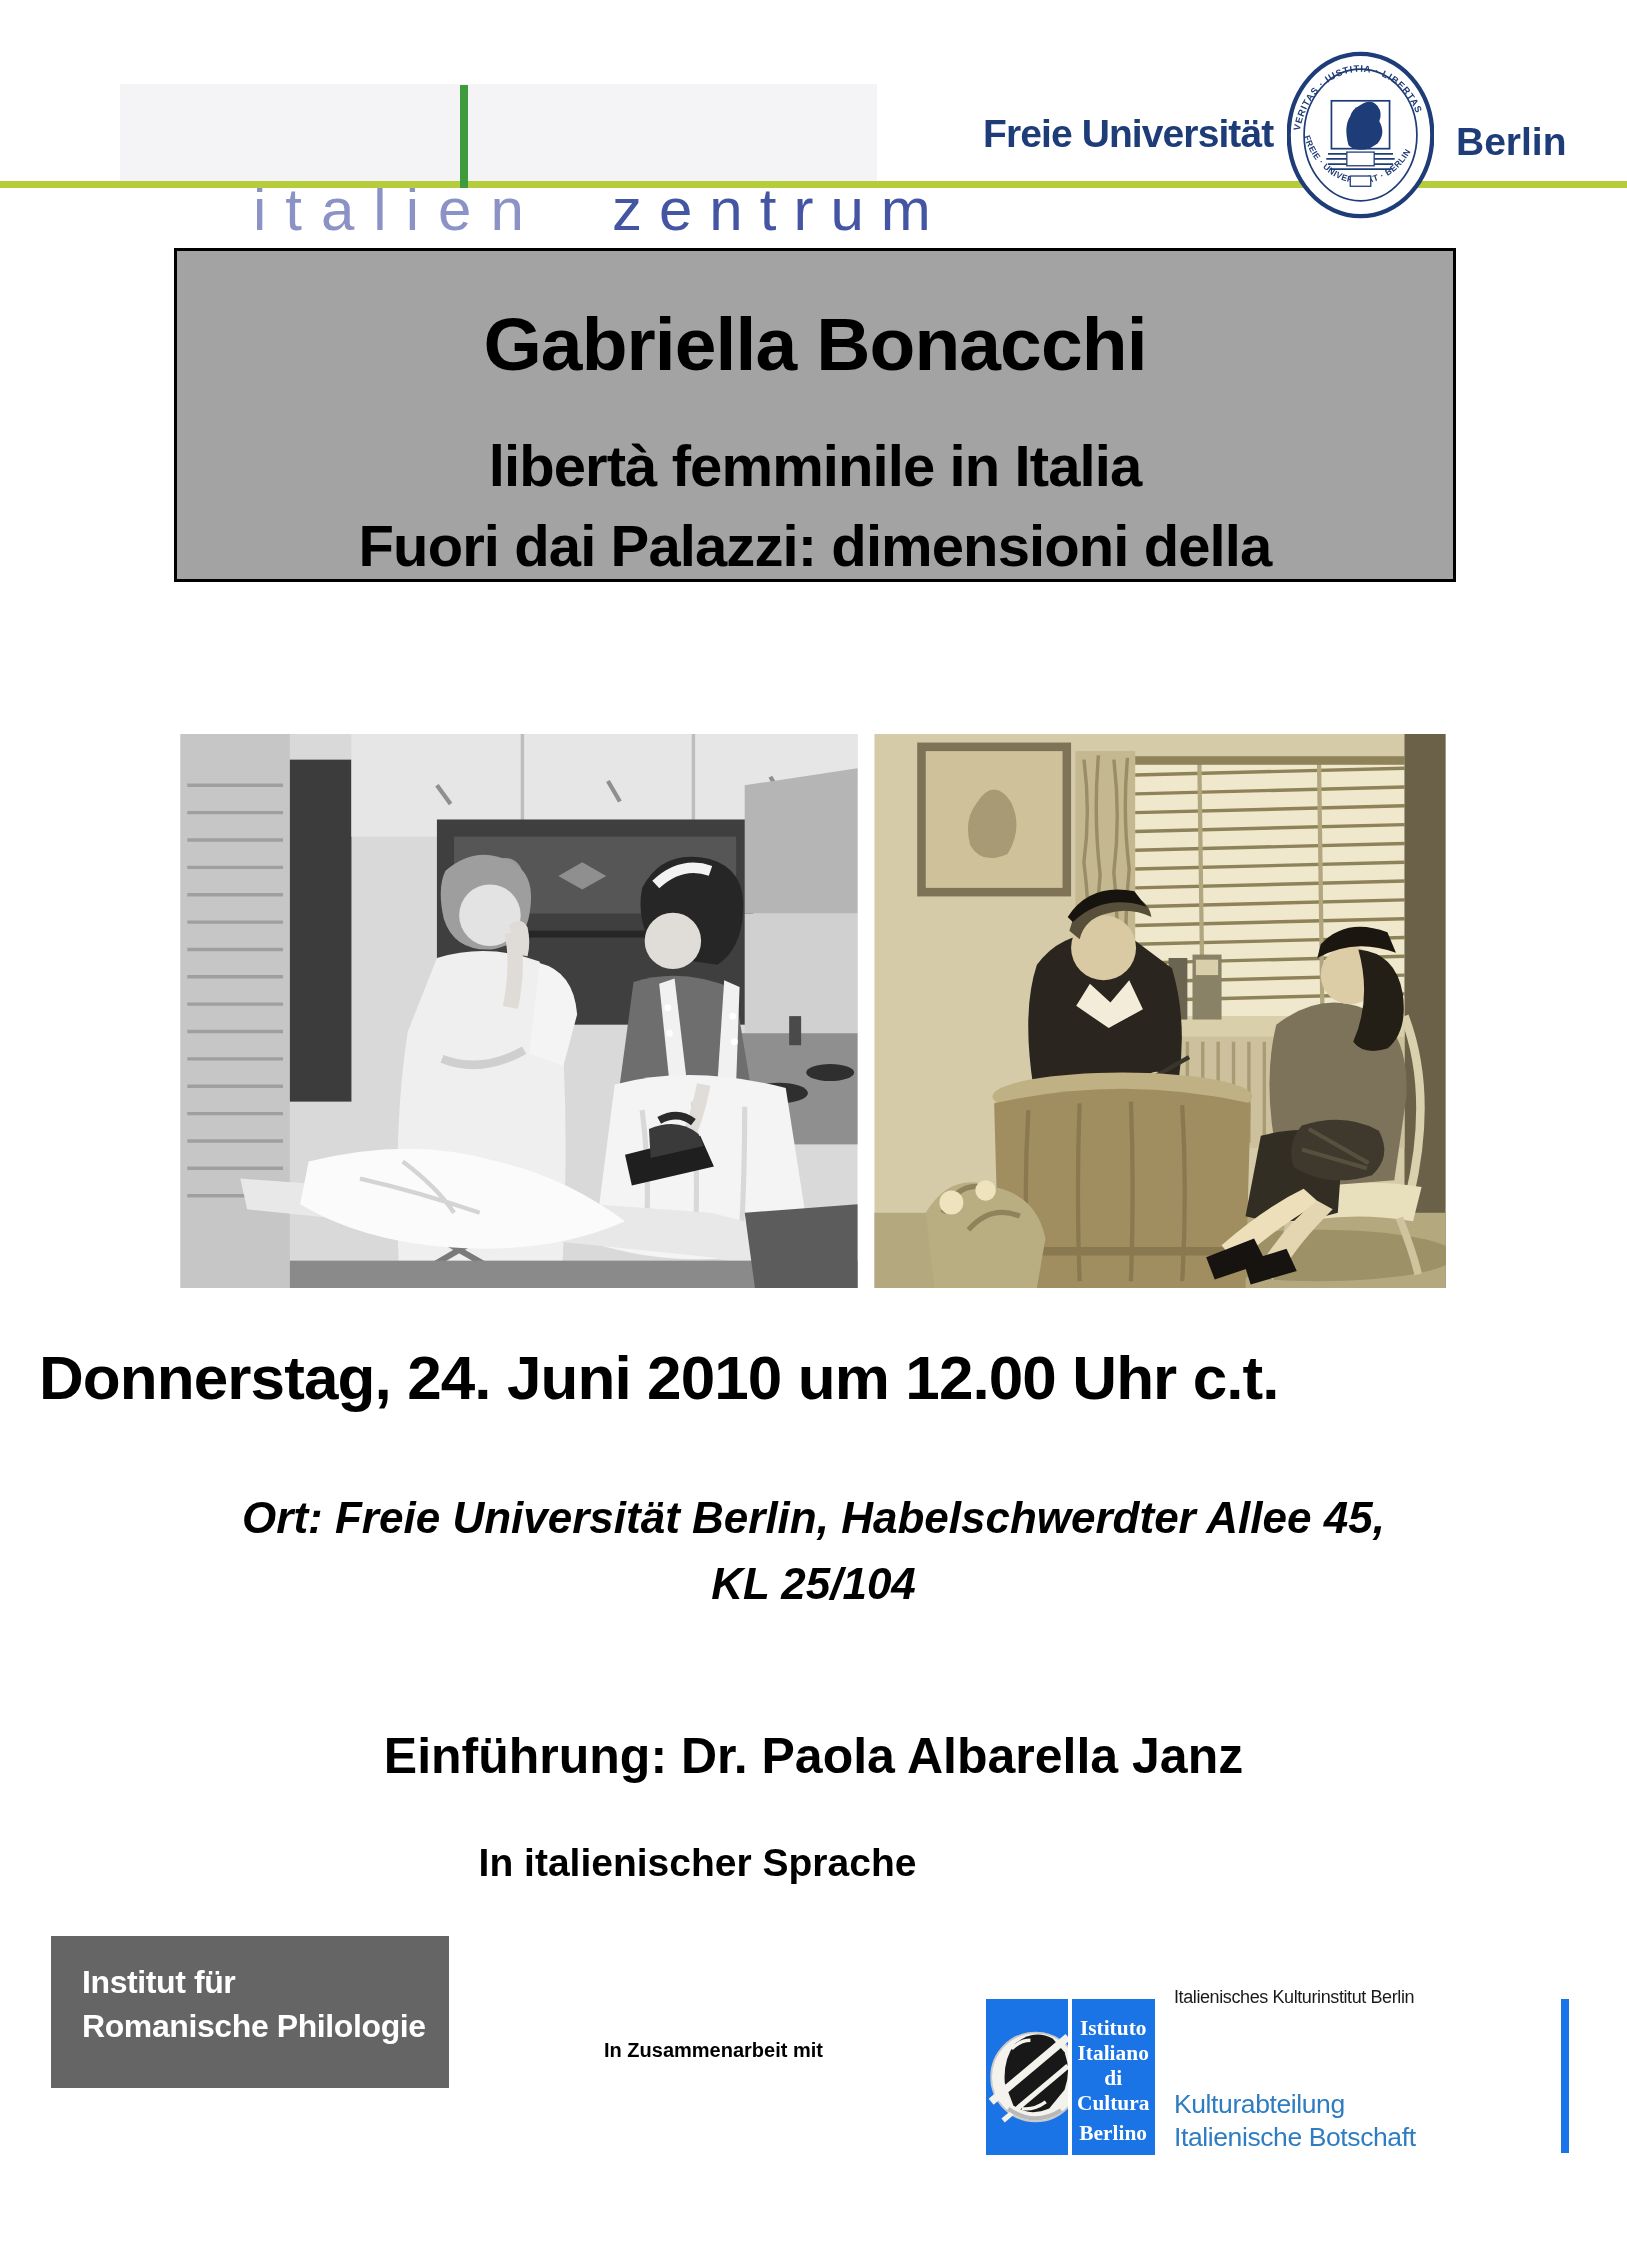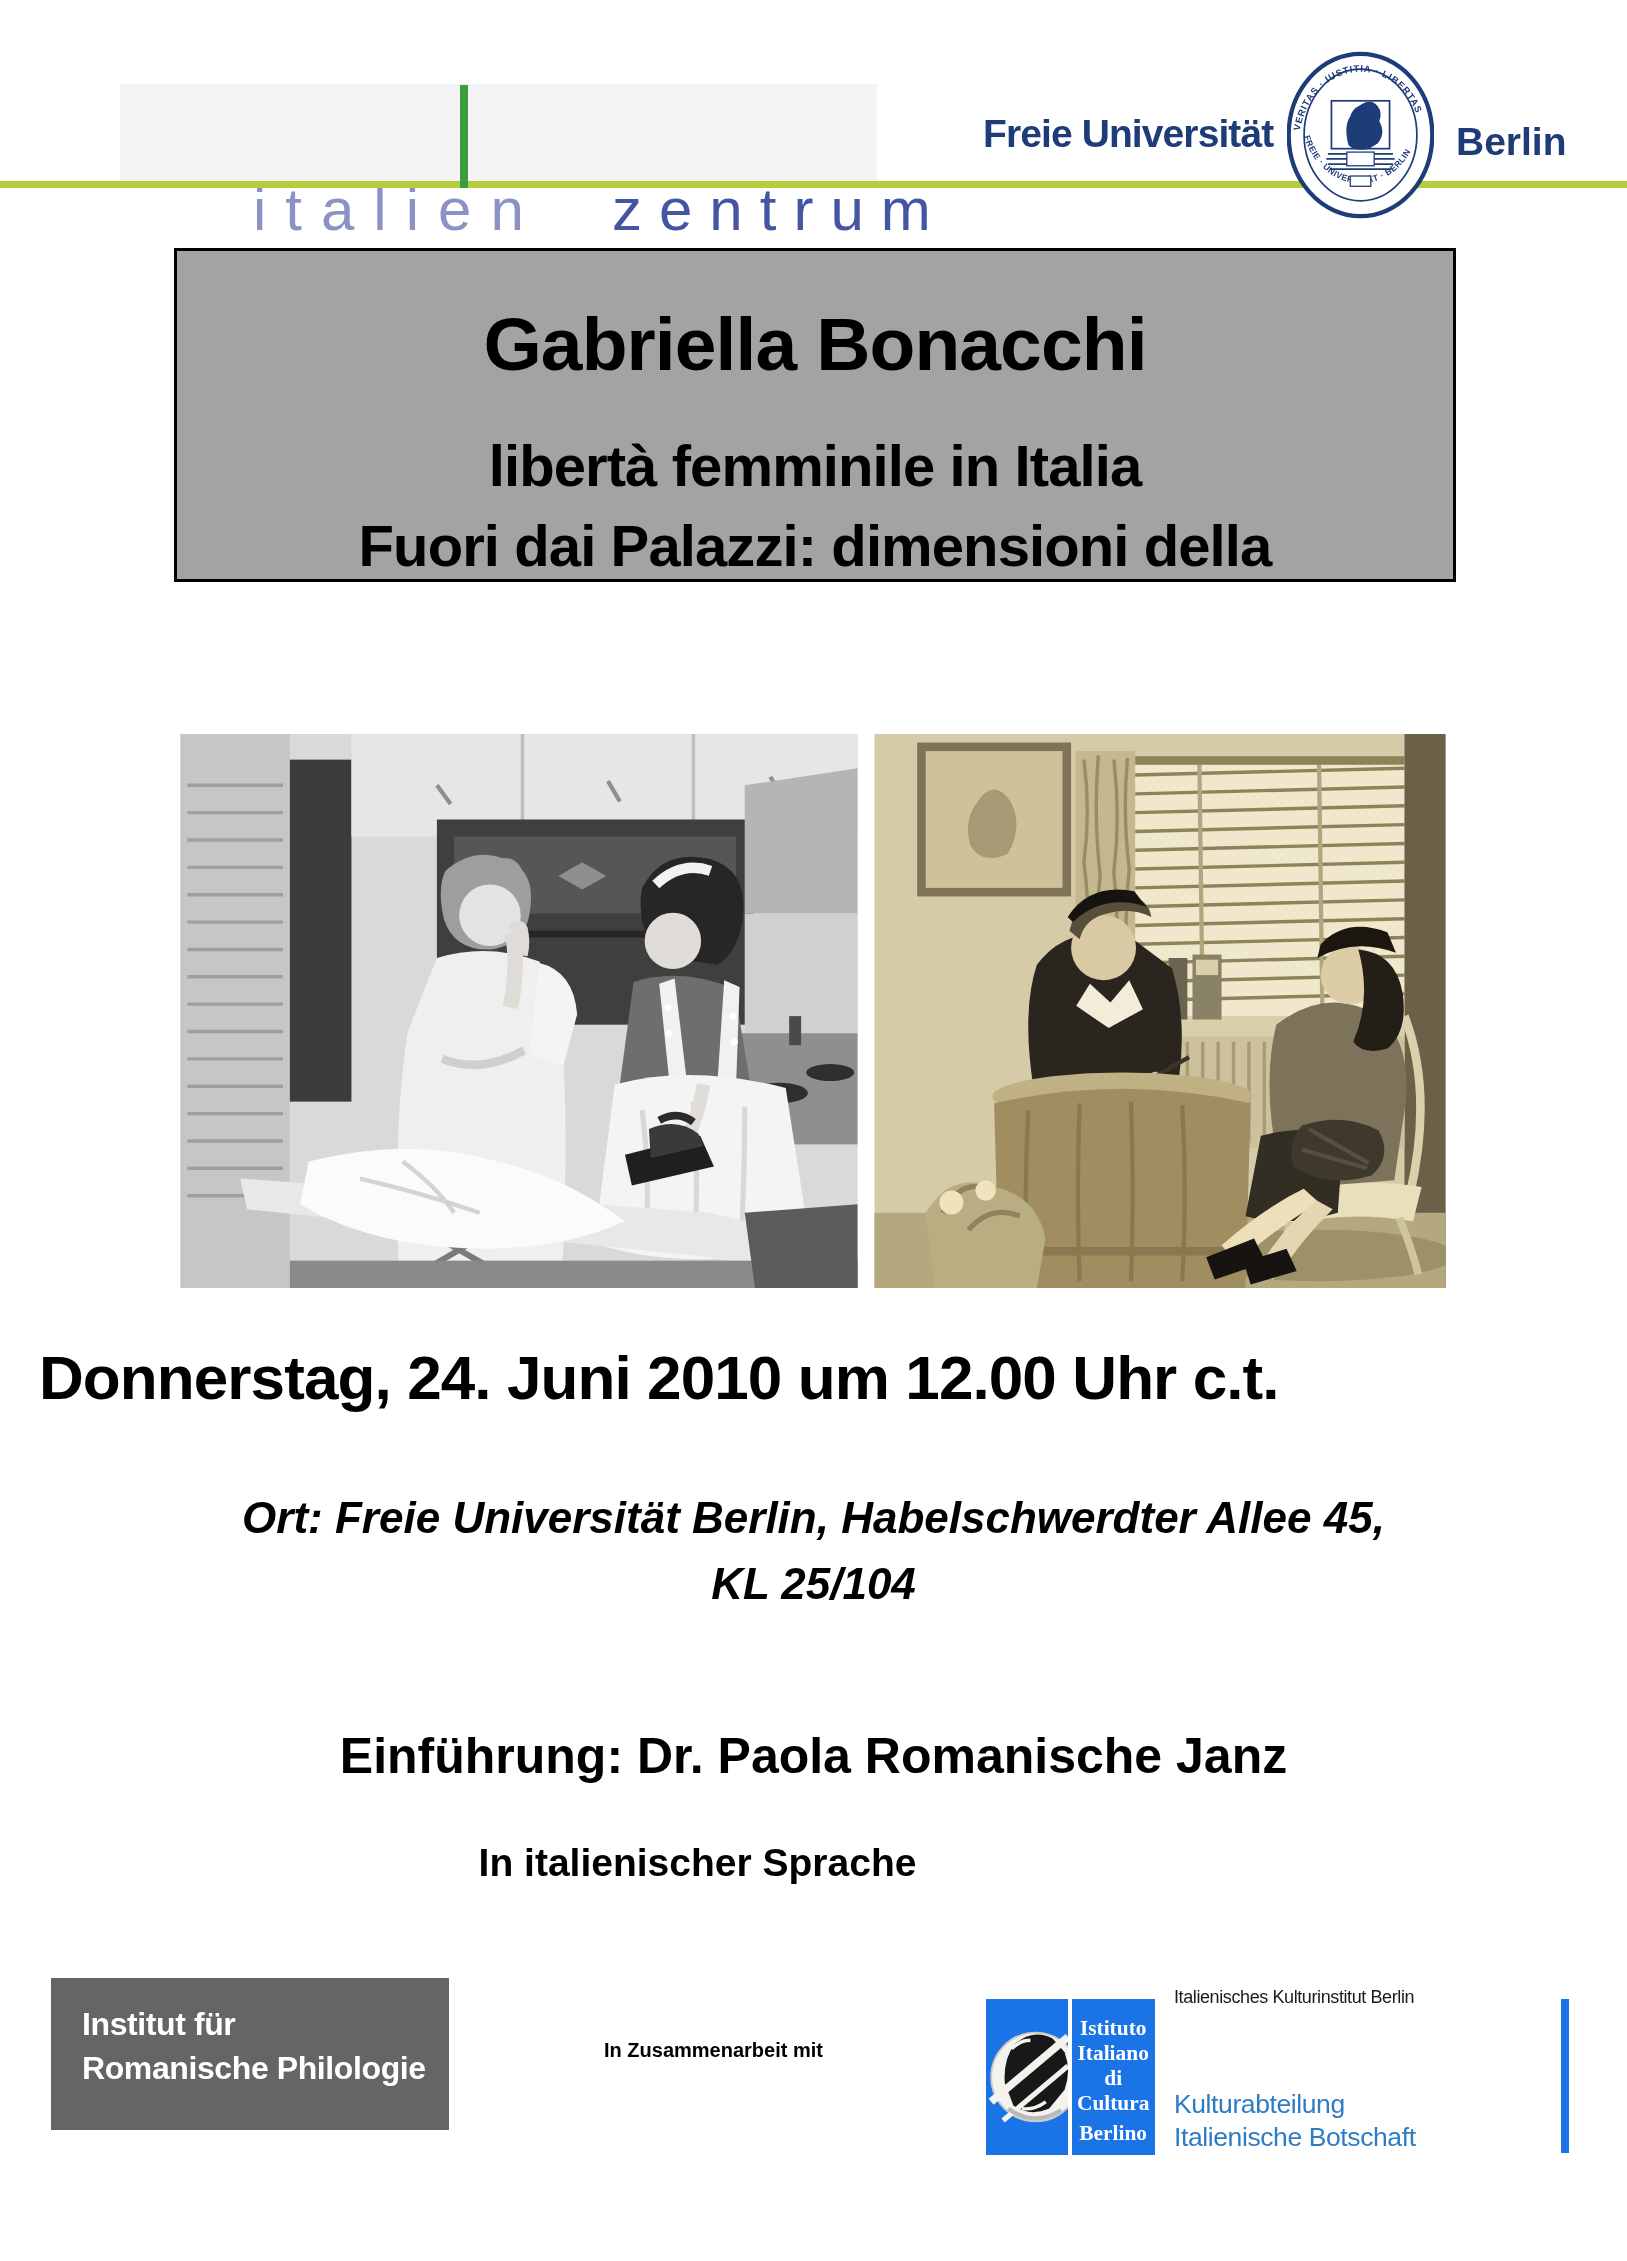--- a/index.html
+++ b/index.html
@@ -26,21 +26,21 @@
   
   .photo-left{position:absolute;left:180px;top:734px;width:678px;height:554px;}
   .photo-right{position:absolute;left:874px;top:734px;width:572px;height:554px;}
   .photo-left svg,.photo-right svg{display:block;}
   
   .date-line{position:absolute;left:39px;top:1342px;width:1583px;font-size:62px;font-weight:700;color:#000;white-space:nowrap;letter-spacing:-0.9px;}
   .ort-block{position:absolute;left:0;top:1485px;width:1627px;text-align:center;font-size:44px;font-weight:700;font-style:italic;color:#000;line-height:1.5;}
   .intro-line{position:absolute;left:0;top:1727px;width:1627px;text-align:center;font-size:50px;font-weight:700;color:#000;}
   .lang-line{position:absolute;left:0;top:1841px;width:1395px;text-align:center;font-size:39px;font-weight:700;color:#000;}
   
-  .inst-box{position:absolute;left:51px;top:1978px;width:398px;height:152px;background:#666566;box-sizing:border-box;padding:24px 0 4px 31px;}
+  .inst-box{position:absolute;left:51px;top:1936px;width:398px;height:152px;background:#666566;box-sizing:border-box;padding:24px 0 4px 31px;}
   .inst-box div{font-size:32px;font-weight:700;color:#ffffff;line-height:1.38;letter-spacing:-0.4px;}
   .coop-line{position:absolute;left:604px;top:2039px;font-size:20px;font-weight:700;color:#000;}
   .iic-logo{position:absolute;left:986px;top:1999px;width:169px;height:156px;display:flex;justify-content:center;}
   .iic-globe{width:82px;height:156px;background:#1b74e6;position:relative;overflow:hidden;}
   .iic-text{width:83px;height:156px;background:#1b74e6;margin-left:3.4px;position:relative;text-align:center;
             font-family:"Liberation Serif",serif;font-weight:700;color:#fff;}
   .iic-lines{padding-top:17px;font-size:21.4px;line-height:25px;}
   .iic-city{position:absolute;left:0;bottom:8.6px;width:100%;font-size:21.4px;}
   .iki-line{position:absolute;left:1174px;top:1987px;font-size:18px;color:#1a1a1a;letter-spacing:-0.4px;}
   .kab-block{position:absolute;left:1174px;top:2088px;font-size:26.5px;color:#2e7cc2;line-height:33px;letter-spacing:-0.4px;}
@@ -277,21 +277,21 @@
     </svg>
   </div>
 
   <div class="date-line">Donnerstag, 24. Juni 2010 um 12.00 Uhr c.t.</div>
 
   <div class="ort-block">
     <div>Ort: Freie Universität Berlin, Habelschwerdter Allee 45,</div>
     <div>KL 25/104</div>
   </div>
 
-  <div class="intro-line">Einführung: Dr. Paola Romanische Janz</div>
+  <div class="intro-line">Einführung: Dr. Paola Albarella Janz</div>
   <div class="lang-line">In italienischer Sprache</div>
 
   <div class="inst-box">
     <div>Institut für</div>
     <div>Romanische Philologie</div>
   </div>
 
   <div class="coop-line">In Zusammenarbeit mit</div>
 
   <div class="iic-logo">

